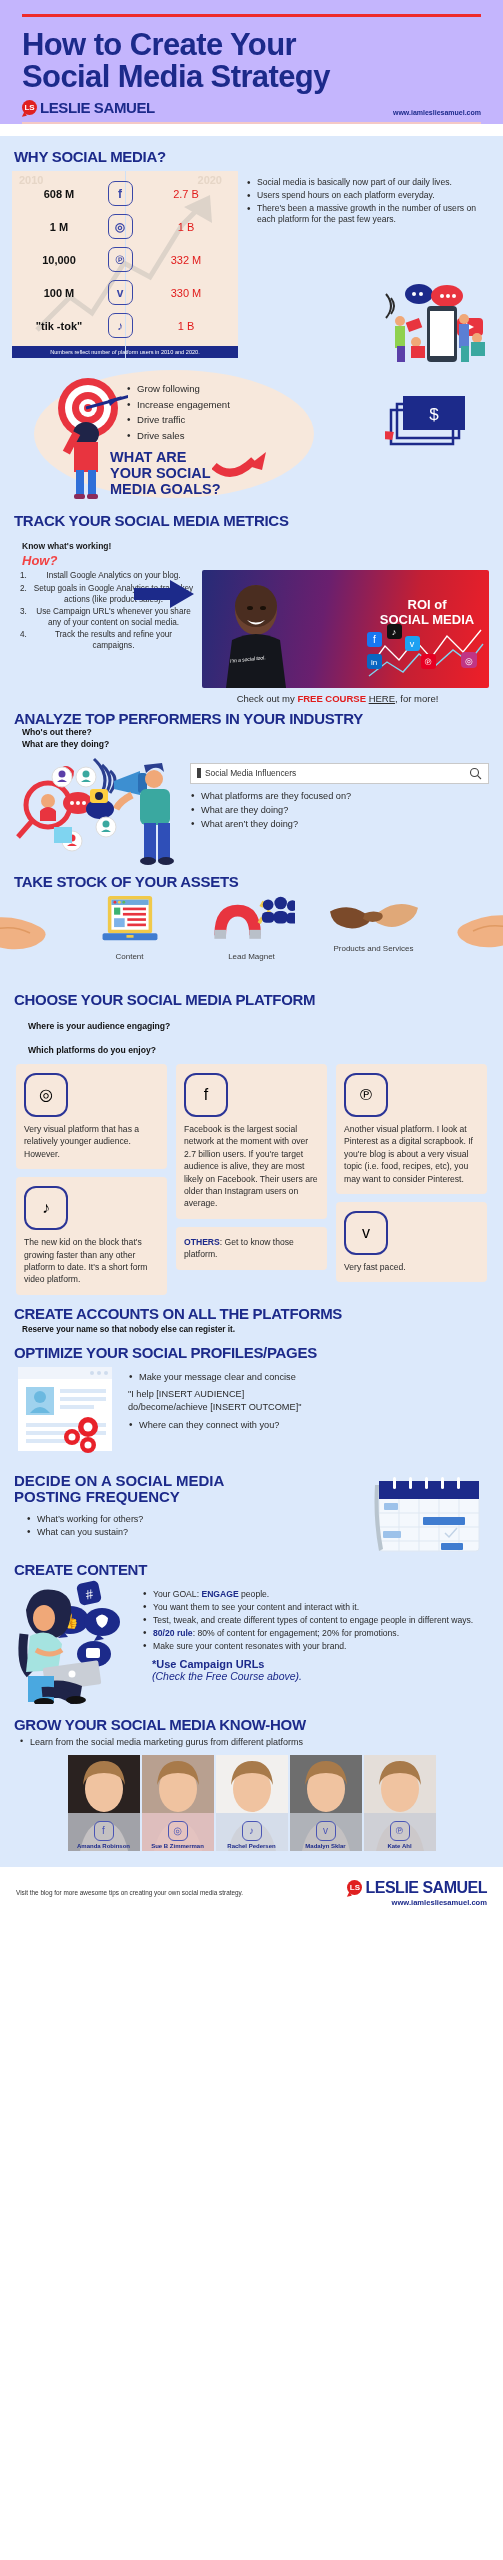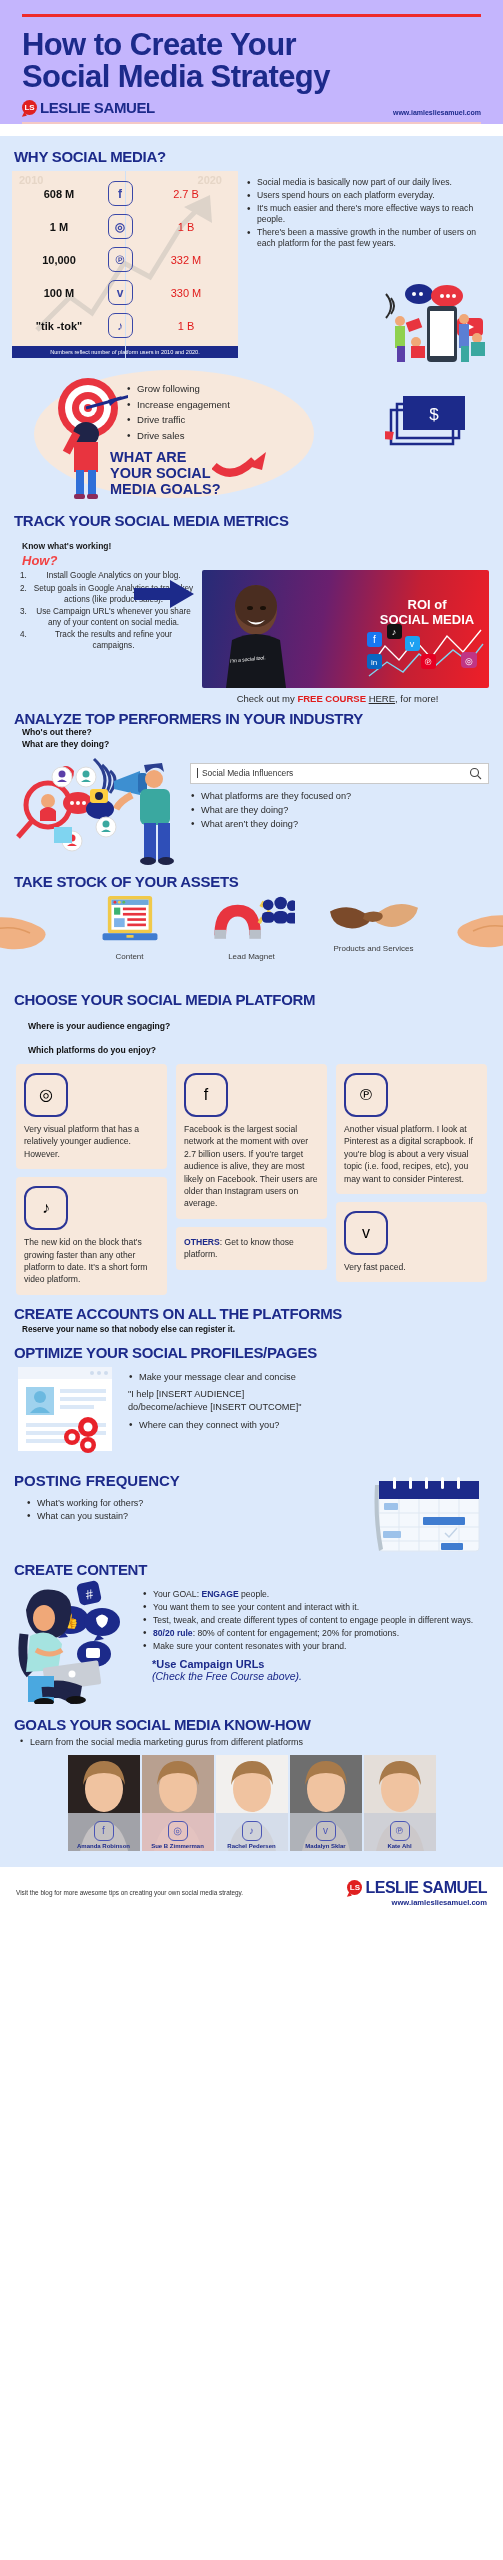--- a/index.html
+++ b/index.html
@@ -124,21 +124,21 @@
   
   .analyze{ position:relative; padding-top:6px; }
   .an-q{ font-size:8.6px; font-weight:bold; color:#111; padding:0 22px; line-height:1.35; }
   .an-flex{ display:flex; gap:6px; padding:4px 14px 0 14px; }
   .an-art{ width:170px; height:112px; position:relative; }
   .an-right{ flex:1; padding-top:8px; }
   .searchbar{
     background:#fff; border:1px solid #c9c9c9; height:21px; display:flex;
     align-items:center; padding:0 6px; margin-bottom:6px;
   }
-  .searchbar .txt{ flex:1; font-size:8.4px; color:#333; border-left:1px solid #404040; padding-left:4px; }
+  .searchbar .txt{ flex:1; font-size:8.4px; color:#333; border-left:4px solid #404040; padding-left:4px; }
   .an-right .bullets li{ font-size:9.2px; line-height:1.45; margin-bottom:1px; }
 
   
   .assets{ position:relative; padding-top:6px; height:118px; }
   .asset-row{ display:flex; justify-content:center; gap:26px; padding-top:4px; }
   .asset{ width:96px; text-align:center; }
   .asset .cap{ font-size:8px; color:#3a3a3a; margin-top:2px; }
   .hand-l{ position:absolute; left:-6px; top:40px; width:78px; height:50px; }
   .hand-r{ position:absolute; right:-6px; top:38px; width:78px; height:50px; }
 
@@ -274,21 +274,20 @@
             </div>
      <div class="st-new">1 B</div>
    </div>
         </div>
       <div class="note">Numbers reflect number of platform users in 2010 and 2020.</div>
     </div>
     <div class="why-bul">
       <ul class="bullets" id="why-bullets">
           <li>Social media is basically now part of our daily lives.</li>
           <li>Users spend hours on each platform everyday.</li>
-          <li>It's much easier and there's more effective ways to reach people.</li>
           <li>There's been a massive growth in the number of users on each platform for the past few years.</li>
         </ul>
       <svg class="phone-art" viewBox="0 0 120 84">
         <ellipse cx="48" cy="14" rx="14" ry="10" fill="#1c2a8a"></ellipse>
         <ellipse cx="76" cy="16" rx="16" ry="11" fill="#e8343f"></ellipse>
         <circle cx="71" cy="16" r="2" fill="#fff"></circle>
           <circle cx="77" cy="16" r="2" fill="#fff"></circle>
           <circle cx="83" cy="16" r="2" fill="#fff"></circle>
         <circle cx="43" cy="14" r="2" fill="#fff"></circle>
           <circle cx="50" cy="14" r="2" fill="#fff"></circle>
@@ -616,20 +615,21 @@
         <ul class="bullets">
           <li>Where can they connect with you?</li>
         </ul>
       </div>
     </div>
   </div>
 
   <div class="freq-flex" style="padding-top:16px">
     <div class="freq-left">
       <div class="freq-title">
+        <div>DECIDE ON A SOCIAL MEDIA</div>
         <div>POSTING FREQUENCY</div>
       </div>
       <ul class="bullets" id="freq-bullets">
           <li>What’s working for others?</li>
           <li>What can you sustain?</li>
         </ul>
     </div>
     <svg class="cal" viewBox="0 0 112 80">
       <rect x="8" y="6" width="100" height="70" rx="3" fill="#f4f8fd" stroke="#dfe8f2"></rect>
       <rect x="8" y="6" width="100" height="18" fill="#1c2a8a"></rect>
@@ -696,21 +696,21 @@
           </ul>
         <div class="cc-star">
           <span>*Use Campaign URLs</span>
           <i>(Check the Free Course above).</i>
         </div>
       </div>
     </div>
   </div>
 
   <div style="padding-top:12px">
-    <div class="sec-h">GOALS YOUR SOCIAL MEDIA KNOW-HOW</div>
+    <div class="sec-h">GROW YOUR SOCIAL MEDIA KNOW-HOW</div>
     <div class="guru-b">Learn from the social media marketing gurus from different platforms</div>
     <div class="guru-row" id="guru-row">
         <div class="guru">
      <div class="photo" style="background:#2a2220">
        <svg viewBox="0 0 72 96" width="72" height="96">
          <ellipse cx="36" cy="34" rx="19" ry="23" fill="#f0c3a0"></ellipse>
          <path d="M15 30 q2 -24 21 -24 q19 0 21 24 q-4 -12 -21 -12 q-17 0 -21 12z" fill="#a87a4a"></path>
          <path d="M12 96 q6 -28 24 -30 q18 2 24 30z" fill="#d8b9a0"></path>
        </svg>
      </div>

